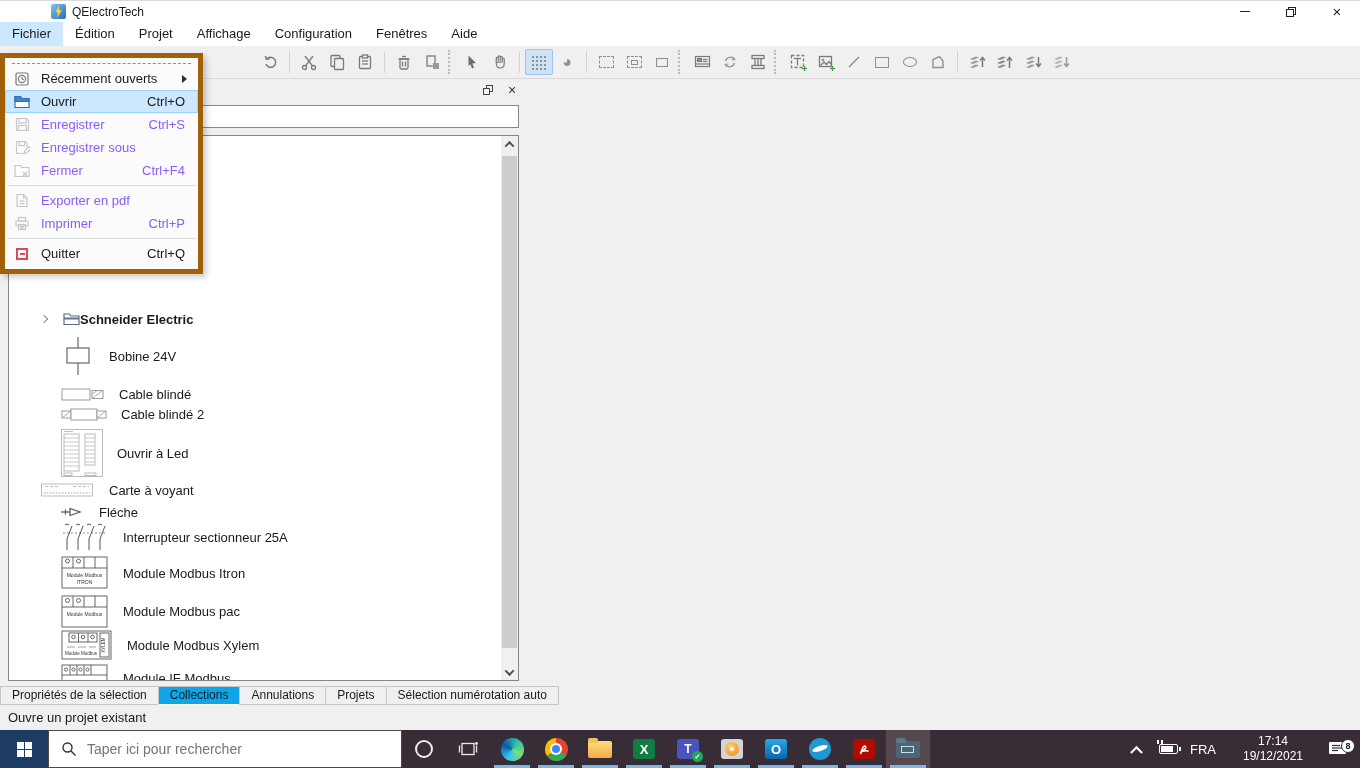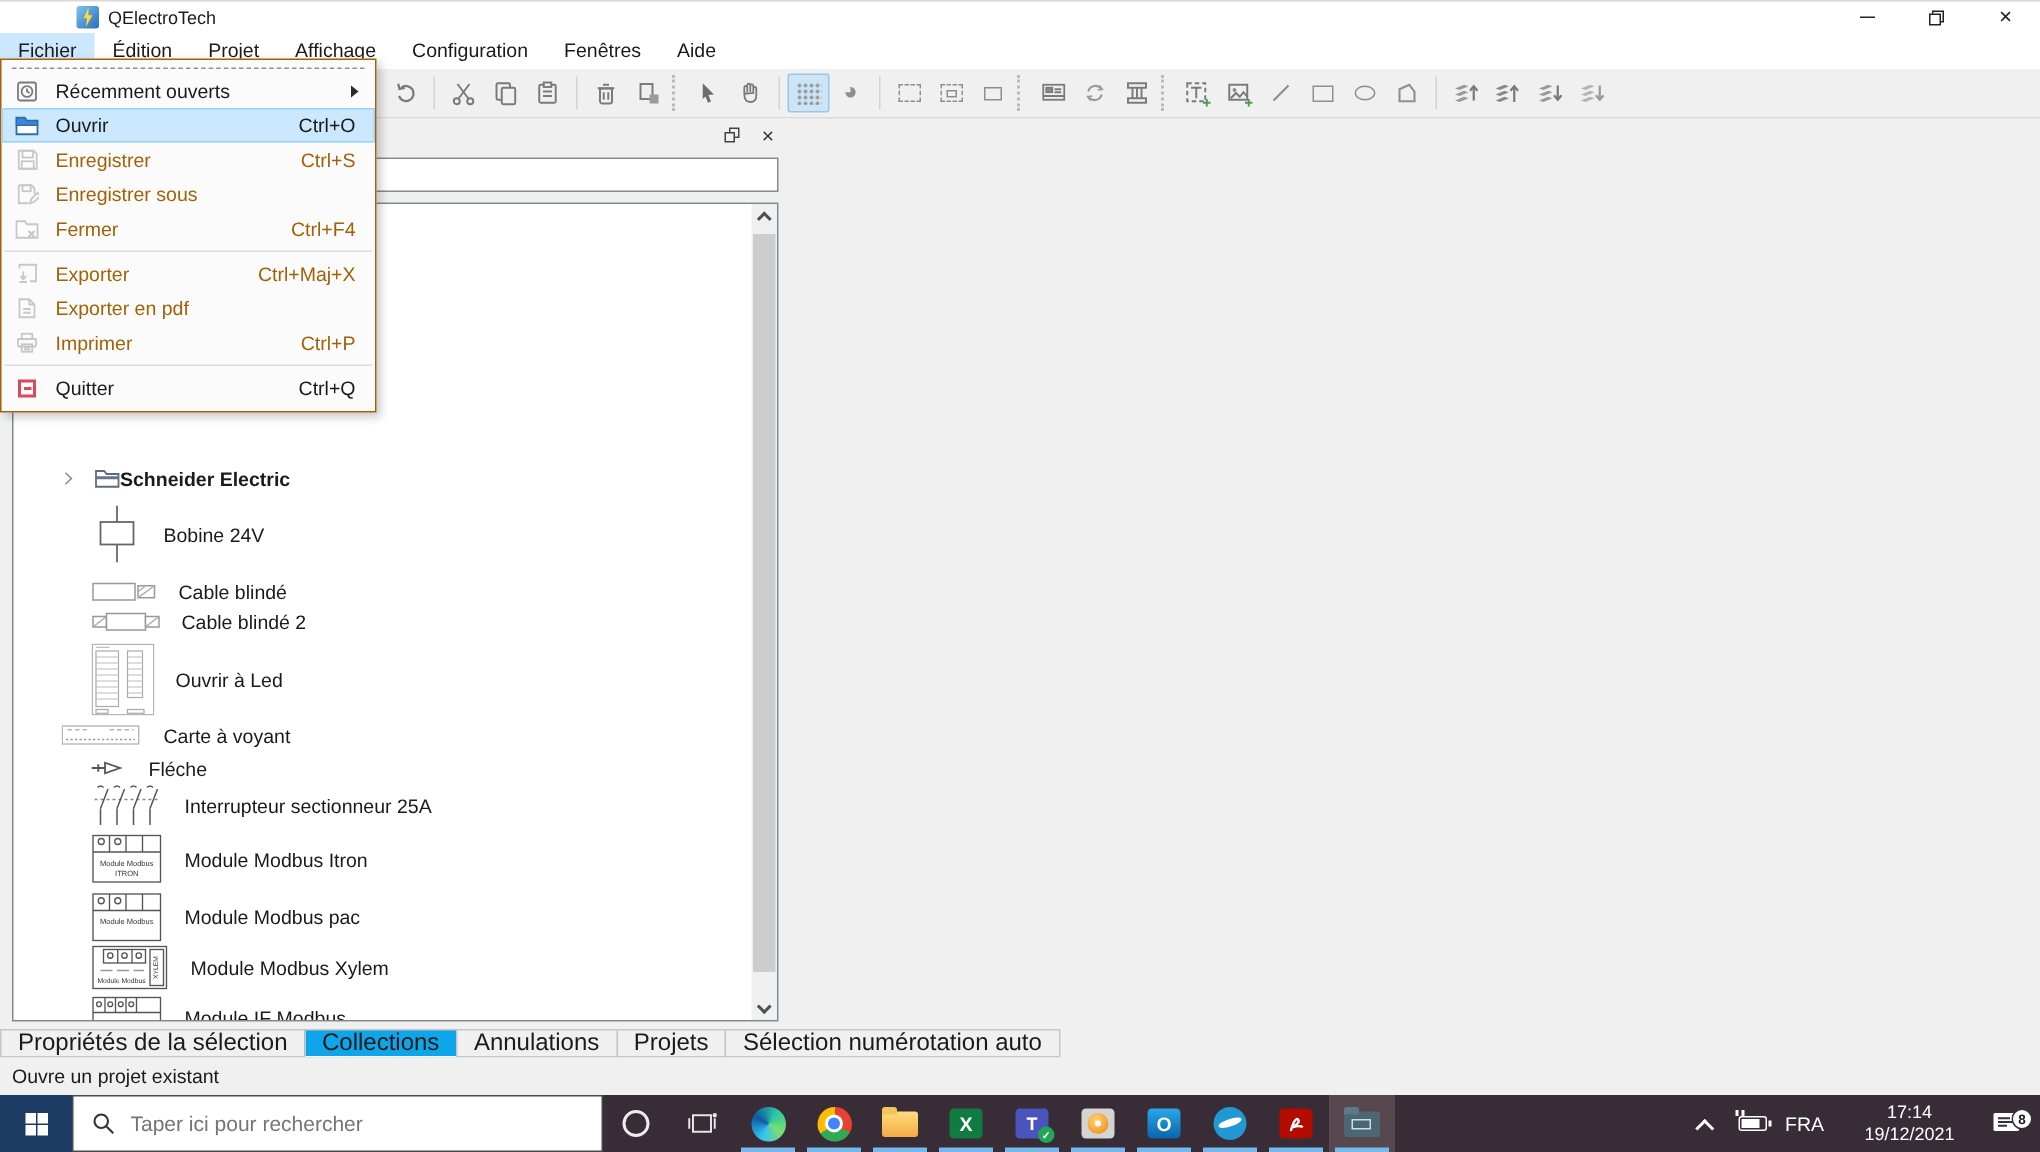--- a/index.html
+++ b/index.html
@@ -77,38 +77,38 @@
   .trow.led { height:48px; margin-top:5px; }
   .trow.voy { height:22px; margin-top:2px;padding-left:32px; }
   .trow.fle { height:22px; }
   .trow.int { height:28px; }
   .trow.itr { height:40px; margin-top:2px; }
   .trow.pac { height:36px; }
   .trow.xyl { height:32px; }
   .trow.ifm { height:34px; }
 
   
-  .menu { left:0; top:39px; width:251px; background:#fbfbfb; border:1px solid #a16207;
+  .menu { left:0; top:53px; width:203px; background:#fbfbfb; border:5px solid #a16207;
           box-shadow:3px 3px 6px rgba(0,0,0,.22); padding-bottom:4px; z-index:50; }
   .tear { margin:5px 7px 3px; border-top:1px dashed #8f8f8f; }
   .mi { height:23px; display:flex; align-items:center; padding:0 9px 0 7px; font-size:13px; }
   .mi-ic { width:20px; display:flex; justify-content:center; flex:none; }
   .mi-label { margin-left:9px; }
   .mi-sc { margin-left:auto; padding-right:4px; }
   .mi.sel { background:#cce8ff; box-shadow:inset 0 0 0 1px #99d1ff; }
-  .mi.dis { color:#a16207; }
+  .mi.dis { color:#8b5cf6; }
   .mi.dis .mi-ic { opacity:.45; filter:grayscale(1); }
   .mi-arrow { margin-left:auto; width:0; height:0; border-left:5px solid #2b2b2b;
               border-top:4px solid transparent; border-bottom:4px solid transparent; margin-right:2px; }
   .msep { border-top:1px solid #dcdcdc; margin:3px 2px; }
   .quitbox { width:12px; height:12px; border:2px solid #d8495e; display:flex; align-items:center; justify-content:center; }
   .quitbox i { width:5px; height:2px; background:#d8495e; }
 
   
-  .tabbar { left:0; top:686px; width:1360px; height:19px; display:flex; font-size:16px; }
+  .tabbar { left:0; top:686px; width:1360px; height:19px; display:flex; font-size:12px; }
   .tab { padding:0 11px; line-height:17px; border:1px solid #c6c6c6; background:#f0f0f0; margin-right:-1px; color:#1a1a1a; }
   .tab.active { background:#0ea5e9; border-bottom-color:#fff; }
   .statusbar { left:0; top:705px; width:1360px; height:25px; background:#f0f0f0; font-size:13px;
                display:flex; align-items:center; padding-left:8px; }
 
   
   .taskbar { left:0; top:730px; width:1360px; height:38px; background:#382d36; display:flex; align-items:stretch; z-index:60; }
   .tb-start { width:48px; background:#1d3c64; display:flex; align-items:center; justify-content:center; }
   .winlogo { width:15px; height:15px; display:grid; grid-template-columns:7px 7px; grid-template-rows:7px 7px; gap:1px; }
   .winlogo b { background:#fff; }
@@ -676,31 +676,20 @@
             <path d="M1 12.5 V1.5 h5.5 l1.4 2 H15 v9 z" fill="#fff"></path>
             <path d="M9 8 l4 4 M13 8 l-4 4" stroke-width="1.4"></path>
           </svg>
         </span>
       <span class="mi-label">Fermer</span>
       <span class="mi-sc">Ctrl+F4</span>
     </div>
 
     <div class="msep"></div>
 
-    <div class="mi dis">
-      <span class="mi-ic">
-        <svg width="15" height="15" viewBox="0 0 15 15" fill="none" stroke="#8a8a8a" stroke-width="1.2">
-            <path d="M2 4 V1.5 h11 V12.5 h-4"></path>
-            <path d="M2 13 h5"></path>
-            <path d="M4.5 6 v5 M2.5 9 l2 2.2 l2 -2.2"></path>
-          </svg>
-        </span>
-      <span class="mi-label">Exporter</span>
-      <span class="mi-sc">Ctrl+Maj+X</span>
-    </div>
 
     <div class="mi dis">
       <span class="mi-ic">
         <svg width="14" height="15" viewBox="0 0 14 15" fill="none" stroke="#8a8a8a" stroke-width="1.2">
             <path d="M2 13.5 V1.5 h6.5 l3.5 3.5 v8.5 z"></path>
             <path d="M8.5 1.5 V5 H12"></path>
             <line x1="4.5" y1="8" x2="9.5" y2="8"></line>
             <line x1="4.5" y1="10.5" x2="9.5" y2="10.5"></line>
           </svg>
         </span>

